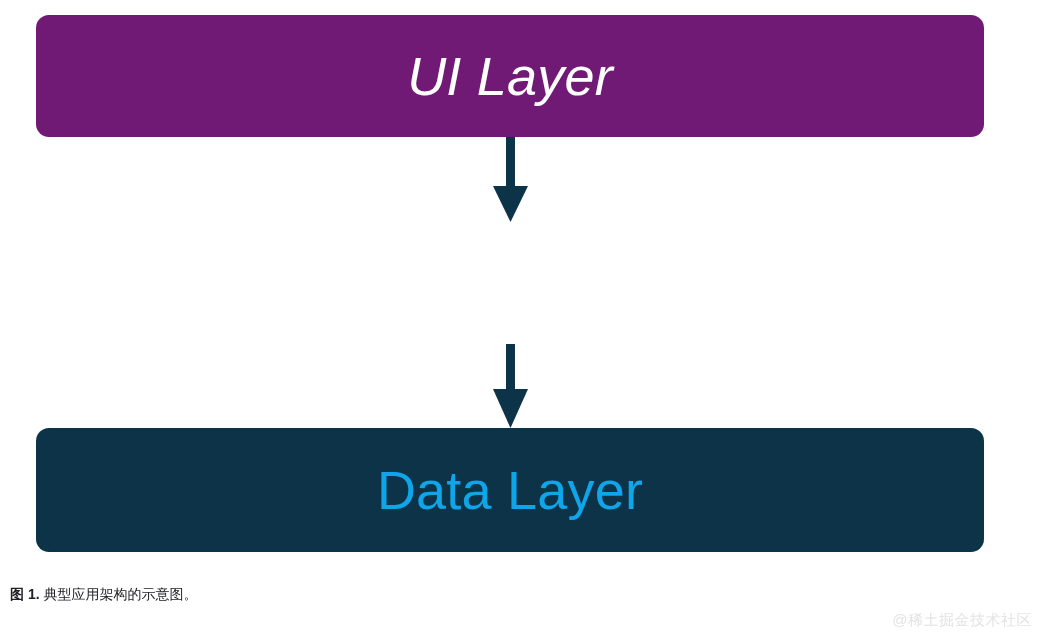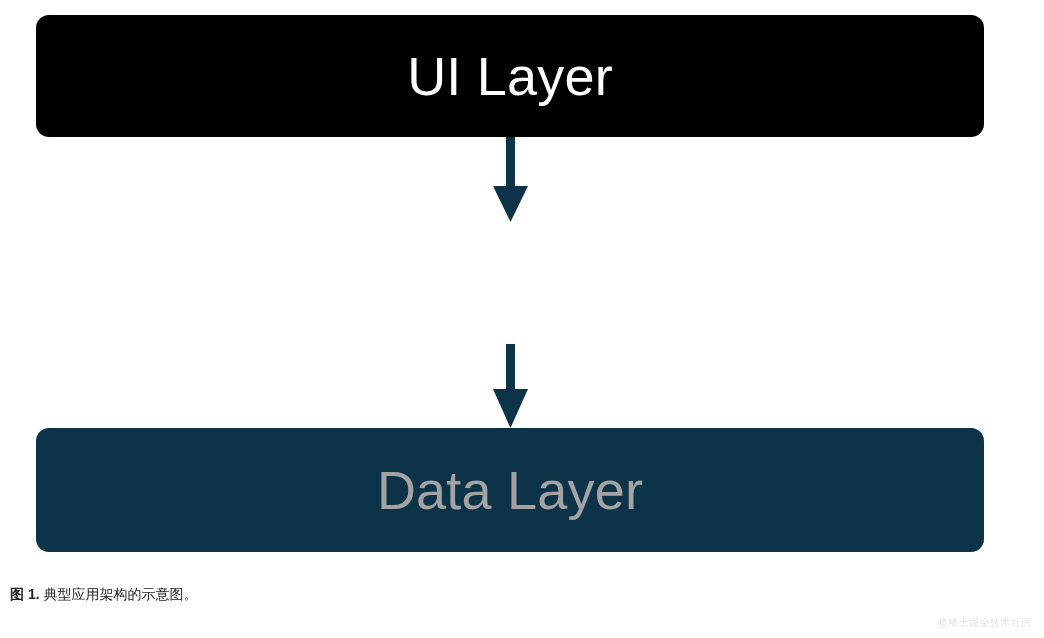--- a/index.html
+++ b/index.html
@@ -89,38 +89,38 @@
   #caption-text {
     font-weight: 400;
     margin-left: 4px;
   }
 
   #watermark {
     position: absolute;
     right: 12px;
     bottom: 8px;
     font-family: "Liberation Sans", "DejaVu Sans", sans-serif;
-    font-size: 10px;
+    font-size: 15px;
     color: #e3e3e3;
     letter-spacing: 0.5px;
     white-space: nowrap;
   }
 </style>
 </head>
 <body style="background: rgb(255, 255, 255);">
 
 <div id="diagram-root">
 
-  <div class="layer-box" id="ui-layer-box" style="background: #000000;">
+  <div class="layer-box" id="ui-layer-box" style="background: #701a75; font-style: italic;">
     <span class="layer-label" style="color: rgb(255, 255, 255);">UI Layer</span>
   </div>
 
 
   <div class="layer-box" id="data-layer-box" style="background: rgb(13, 51, 73);">
-    <span class="layer-label" style="color: #a3a3a3;">Data Layer</span>
+    <span class="layer-label" style="color: #0ea5e9;">Data Layer</span>
   </div>
 
   <svg class="arrow-svg" viewBox="0 0 1044 638" xmlns="http://www.w3.org/2000/svg">
     <g>
       <rect x="506" y="137" width="9" height="53" fill="#0d3349"></rect>
       <polygon points="493,186 528,186 510.5,222 " fill="#0d3349"></polygon>
     </g>
     <g>
       <rect x="506" y="344" width="9" height="48" fill="#0d3349"></rect>
       <polygon points="493,389 528,389 510.5,428 " fill="#0d3349"></polygon>

